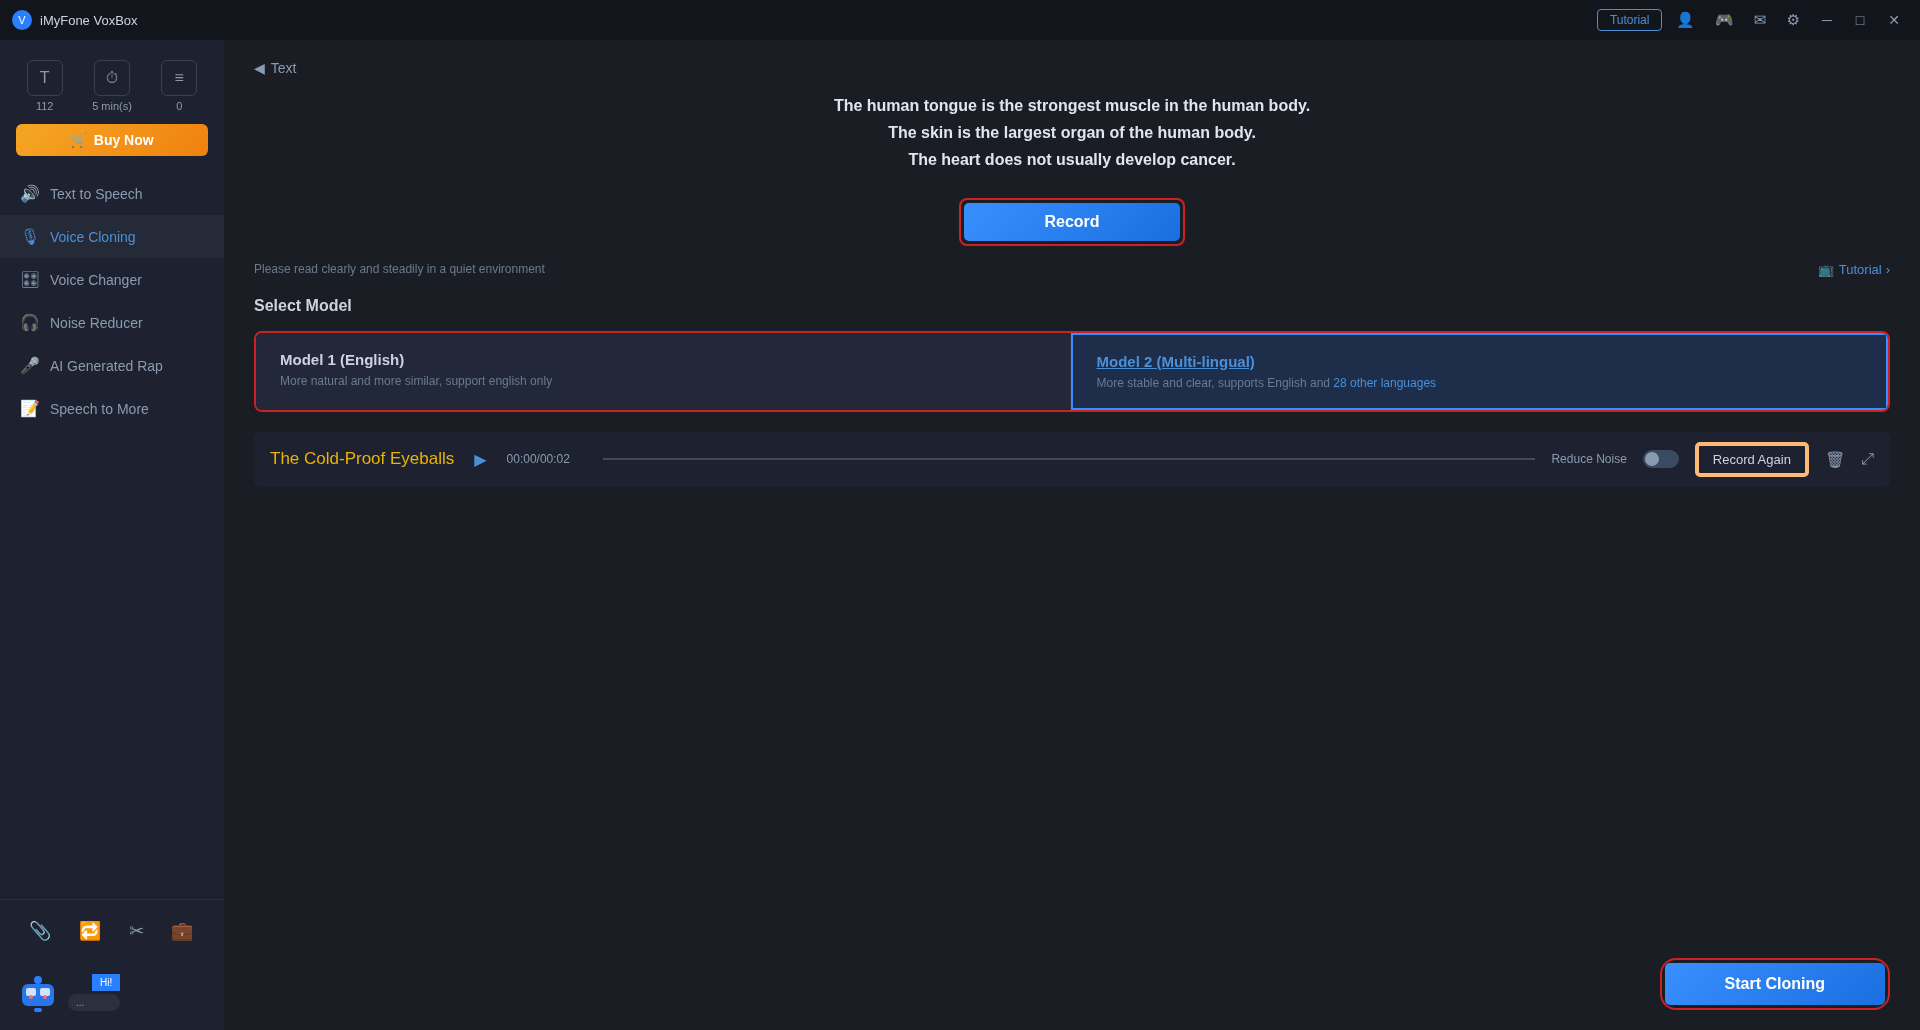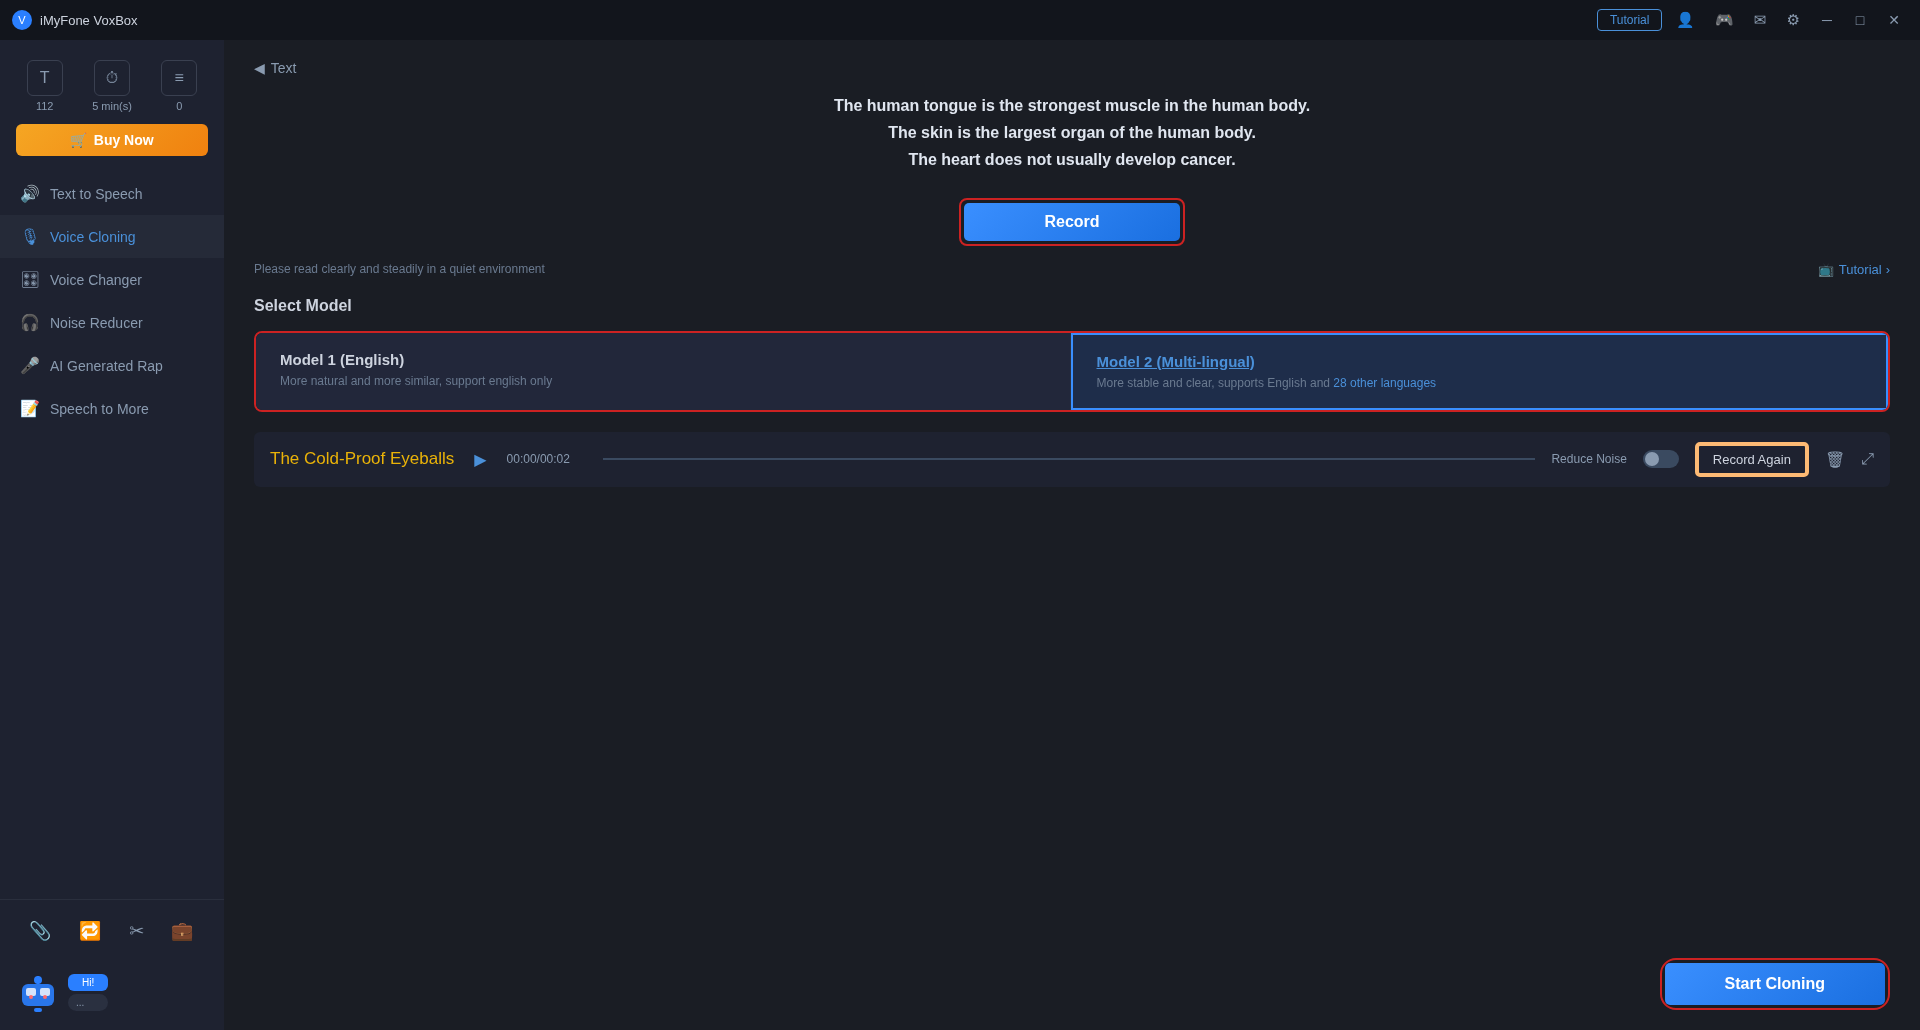--- a/index.html
+++ b/index.html
@@ -500,21 +500,21 @@
         <rect x="6" y="14" width="32" height="22" rx="6" fill="#2a7fff" opacity="0.9"></rect>
         <rect x="10" y="18" width="10" height="8" rx="2" fill="white" opacity="0.8"></rect>
         <rect x="24" y="18" width="10" height="8" rx="2" fill="white" opacity="0.8"></rect>
         <rect x="18" y="38" width="8" height="4" rx="2" fill="#2a7fff"></rect>
         <circle cx="22" cy="10" r="4" fill="#2a7fff"></circle>
         <line x1="22" y1="14" x2="22" y2="6" stroke="#2a7fff" stroke-width="2"></line>
         <circle cx="15" cy="27" r="2" fill="#ff6b6b"></circle>
         <circle cx="29" cy="27" r="2" fill="#ff6b6b"></circle>
       </svg>
       <div style="display:flex; flex-direction:column; gap:3px;">
-        <div style="background:#2a7fff; border-radius:6px; padding:3px 14px; font-size:10px; color:white; max-width:60px;">Hi!</div>
+        <div style="background:#2a7fff; border-radius:0; padding:3px 8px; font-size:10px; color:white; max-width:60px;margin-left:24px;">Hi!</div>
         <div style="background:#2a3040; border-radius:10px; padding:3px 8px; font-size:10px; color:#8a9bb0; max-width:60px;">...</div>
       </div>
     </div>
   </div>
 
   <div class="main-content">
 
     <div class="back-btn">
       <span>◀</span>
       <span>Text</span>

